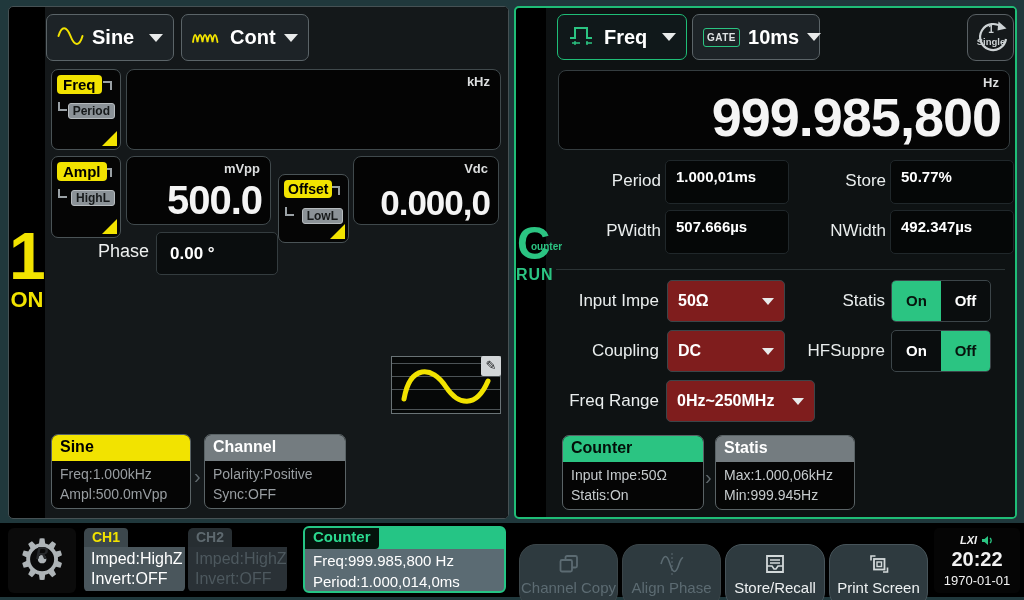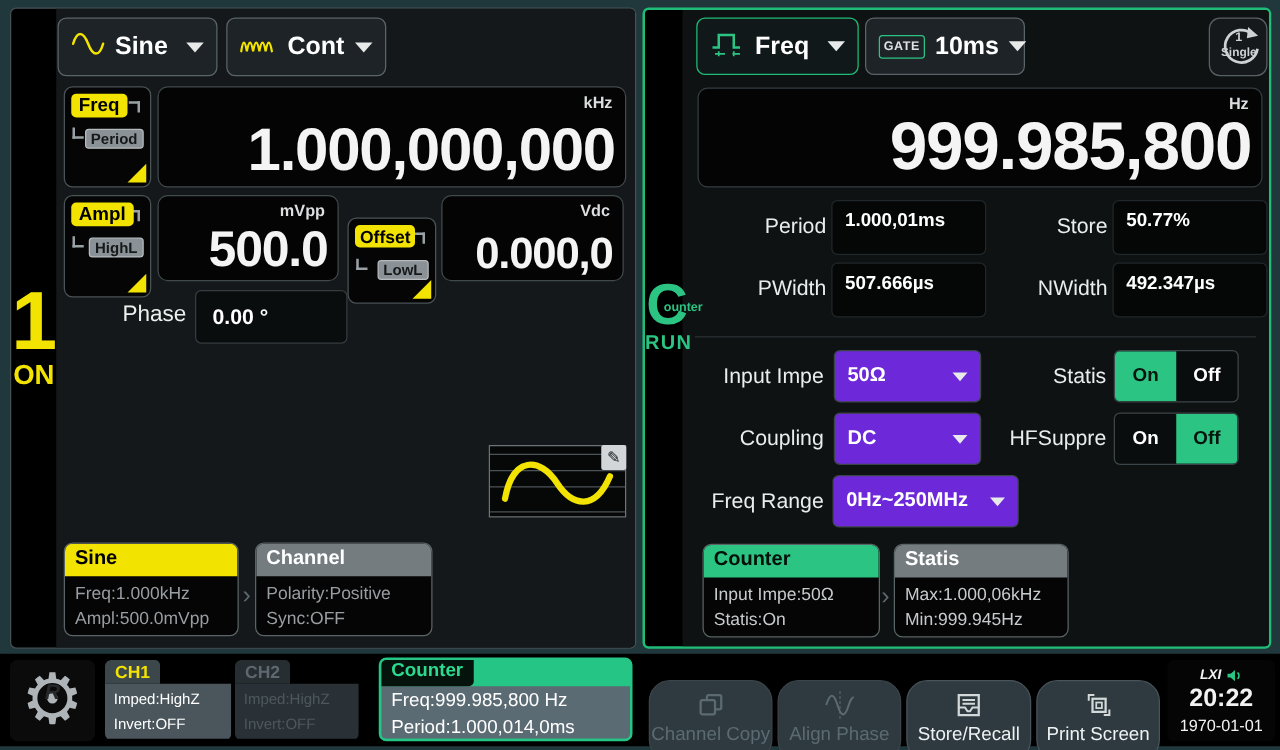--- a/index.html
+++ b/index.html
@@ -71,21 +71,21 @@
               border-radius:2px; text-align:center; line-height:19px; font-size:13px; color:#17191a; cursor:pointer; }
 
   
   .m-label { position:absolute; text-align:right; font-size:17px; color:#e9eded; }
   .m-field { position:absolute; width:124px; height:44px; background:#050707; border:1px solid #20272a;
              border-radius:5px; color:#fff; font-size:15px; font-weight:bold; padding:7px 0 0 10px; cursor:pointer; }
 
   .divider { position:absolute; left:40px; right:10px; top:261px; height:1px; background:#2b3335; }
 
   
-  .set-dd { position:absolute; height:42px; background:#6d28d9; border:1px solid #3c4549; border-radius:5px;
+  .set-dd { position:absolute; height:42px; background:#7f1d1d; border:1px solid #3c4549; border-radius:5px;
             display:flex; align-items:center; padding:0 10px; cursor:pointer; }
   .set-dd .v { font-size:16px; font-weight:bold; color:#fff; }
   .set-dd .caret { border-left-width:6px; border-right-width:6px; border-top-width:7px; }
   .toggle { position:absolute; width:100px; height:42px; display:flex; border:1px solid #3c4549;
             border-radius:5px; overflow:hidden; background:#0a0d0e; }
   .toggle .opt { width:50%; text-align:center; line-height:40px; font-size:15px; font-weight:bold; color:#fff; cursor:pointer; }
   .toggle .opt.active { background:#2bc482; color:#07140d; }
 
   
   .scard { position:absolute; width:142px; height:75px; border:1px solid #5a6366; border-radius:7px;
@@ -104,21 +104,21 @@
   .bottom-bar { position:absolute; left:0; top:523px; width:1024px; height:74px; background:#000; }
   .gear-btn { position:absolute; left:8px; top:5px; width:68px; height:65px; background:#0b0b0b;
               border-radius:6px; cursor:pointer; }
   .gear-glyph { position:absolute; left:0; top:-2px; width:68px; text-align:center; font-family:"DejaVu Sans",sans-serif;
                 font-size:56px; line-height:68px; color:#aeb4b7; }
   .gear-r { position:absolute; left:0; top:16px; width:68px; text-align:center; font-size:17px; font-weight:bold;
             color:#26282a; font-style:italic; }
 
   .chcard { position:absolute; top:5px; height:64px; border-radius:5px; overflow:hidden; cursor:pointer; }
   .chcard .tab { display:inline-block; font-size:14px; font-weight:bold; padding:1px 8px 2px; border-radius:4px 4px 0 0; }
-  .chcard .body { height:44px; padding:2px 7px; font-size:12px; line-height:20px; }
+  .chcard .body { height:44px; padding:2px 7px; font-size:16px; line-height:20px; }
   .ch-on .tab  { background:#3c474c; color:#f2e300; }
   .ch-on .body { background:#4a565c; color:#fff; }
   .ch-off .tab  { background:#272e32; color:#5e696f; }
   .ch-off .body { background:#2a3136; color:#4d585e; }
 
   .counter-card { position:absolute; left:303px; top:3px; width:203px; height:67px; border:2px solid #25c585;
                   border-radius:6px; overflow:hidden; cursor:pointer; background:#25c585; }
   .counter-card .tabrow { height:21px; display:flex; }
   .counter-card .tab { background:#04130c; color:#2bd98f; font-size:15px; font-weight:bold;
                        padding:0 8px 2px; border-radius:0 0 4px 0; }
@@ -168,21 +168,20 @@
       <span class="caret"></span>
     </div>
 
     <div class="key" style="left:42px; top:62px; width:70px; height:81px;">
       <span class="main">Freq</span>
       <span class="alt">Period</span>
       <span class="tri"></span>
     </div>
     <div class="display" style="left:117px; top:62px; width:375px; height:81px;">
       <span class="unit">kHz</span>
-      <span class="val" style="font-size:48px;">1.000,000,000</span>
     </div>
 
     <div class="key" style="left:42px; top:149px; width:70px; height:82px;">
       <span class="main">Ampl</span>
       <span class="alt">HighL</span>
       <span class="tri"></span>
     </div>
     <div class="display" style="left:117px; top:149px; width:145px; height:69px;">
       <span class="unit">mVpp</span>
       <span class="val" style="font-size:40px;">500.0</span>

